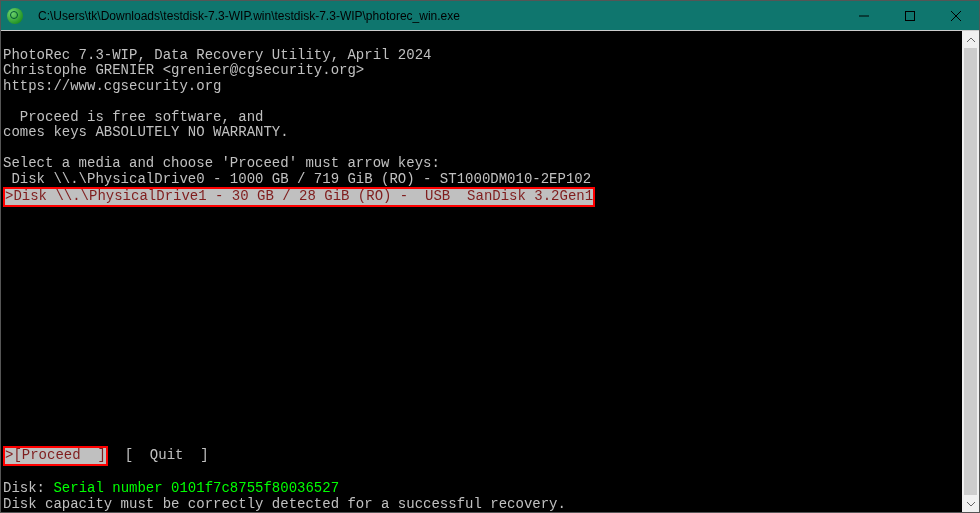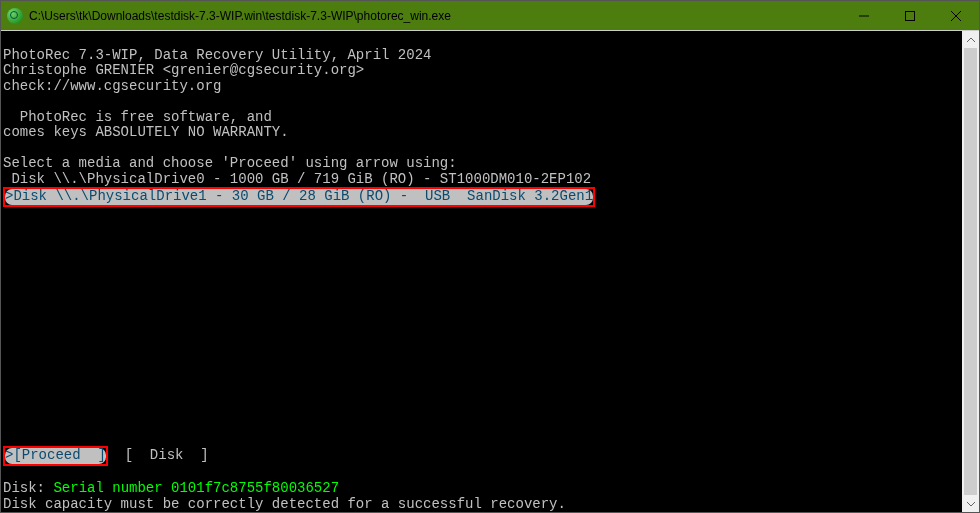--- a/index.html
+++ b/index.html
@@ -11,25 +11,26 @@
       font-family: "Segoe UI", Tahoma, sans-serif;
       background: #fff;
       width: 980px;
       height: 513px;
       overflow: hidden;
       position: relative;
       border: 1px solid #555;
     }
     .titlebar {
       height: 30px;
-      background: #4d7c0f;
+      background: #0f766e;
       display: flex;
       align-items: center;
       padding-left: 6px;
       border-bottom: 1px solid #ccc;
+      gap: 9px;
     }
     .titlebar-icon {
       width: 16px;
       height: 16px;
       background: radial-gradient(circle at 30% 30%, #6fd66f, #0a7c0a);
       border-radius: 50%;
       margin-right: 6px;
       position: relative;
     }
     .titlebar-icon::after {
@@ -102,23 +103,22 @@
     .sb-thumb {
       position: absolute;
       top: 0;
       left: 2px;
       right: 2px;
       height: 100%;
       background: #cdcdcd;
     }
     .hl-row {
       background: #c0c0c0;
-      color: #0c4a6e;
+      color: #7f1d1d;
       display: inline-block;
-      border-radius: 7px;
     }
     .red-box {
       border: 2px solid #ff0000;
       display: inline-block;
       padding: 0;
     }
     .green-text {
       color: #00ff00;
     }
     .spacer {
@@ -147,30 +147,30 @@
           <line x1="0" y1="0" x2="10" y2="10" stroke="#000" stroke-width="1"></line>
           <line x1="10" y1="0" x2="0" y2="10" stroke="#000" stroke-width="1"></line>
         </svg>
     </div>
   </div>
 </div>
 
 <div class="console">
 <span>PhotoRec 7.3-WIP, Data Recovery Utility, April 2024</span>
 <span>Christophe GRENIER &lt;grenier@cgsecurity.org&gt;</span>
-<span>check://www.cgsecurity.org</span>
+<span>https://www.cgsecurity.org</span>
 
-<span>  PhotoRec is free software, and</span>
+<span>  Proceed is free software, and</span>
 <span>comes keys ABSOLUTELY NO WARRANTY.</span>
 
-<span>Select a media and choose 'Proceed' using arrow using:</span>
+<span>Select a media and choose 'Proceed' must arrow keys:</span>
 <span> Disk \\.\PhysicalDrive0 - 1000 GB / 719 GiB (RO) - ST1000DM010-2EP102</span>
 <span class="red-box"><span class="hl-row">&gt;Disk \\.\PhysicalDrive1 - 30 GB / 28 GiB (RO) -  USB  SanDisk 3.2Gen1</span></span>
 <div class="spacer"></div>
-<span class="red-box"><span class="hl-row">&gt;[Proceed  ]</span></span><span>  [  Disk  ]</span>
+<span class="red-box"><span class="hl-row">&gt;[Proceed  ]</span></span><span>  [  Quit  ]</span>
 
 <span>Disk: </span><span class="green-text">Serial number 0101f7c8755f80036527</span>
 <span>Disk capacity must be correctly detected for a successful recovery.</span>
 <span>If a disk listed above has an incorrect size, check HD jumper settings and BIOS</span>
 
 </div>
 
 <div class="scrollbar">
   <div class="sb-arrow">
     <svg width="8" height="4">

